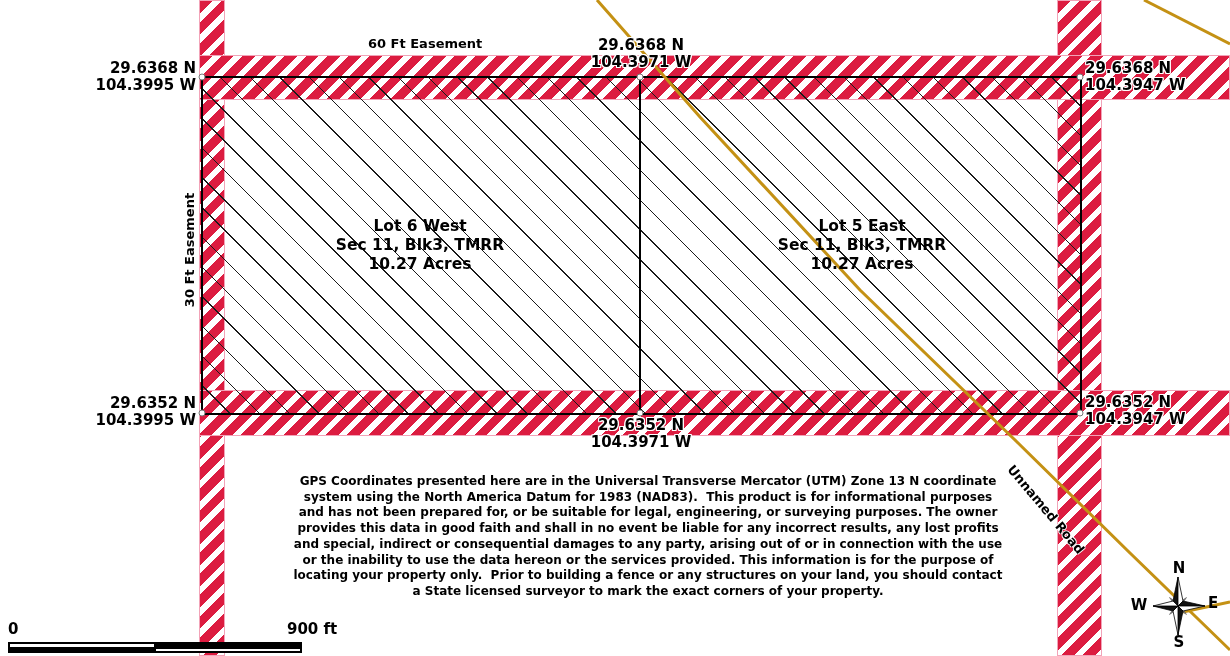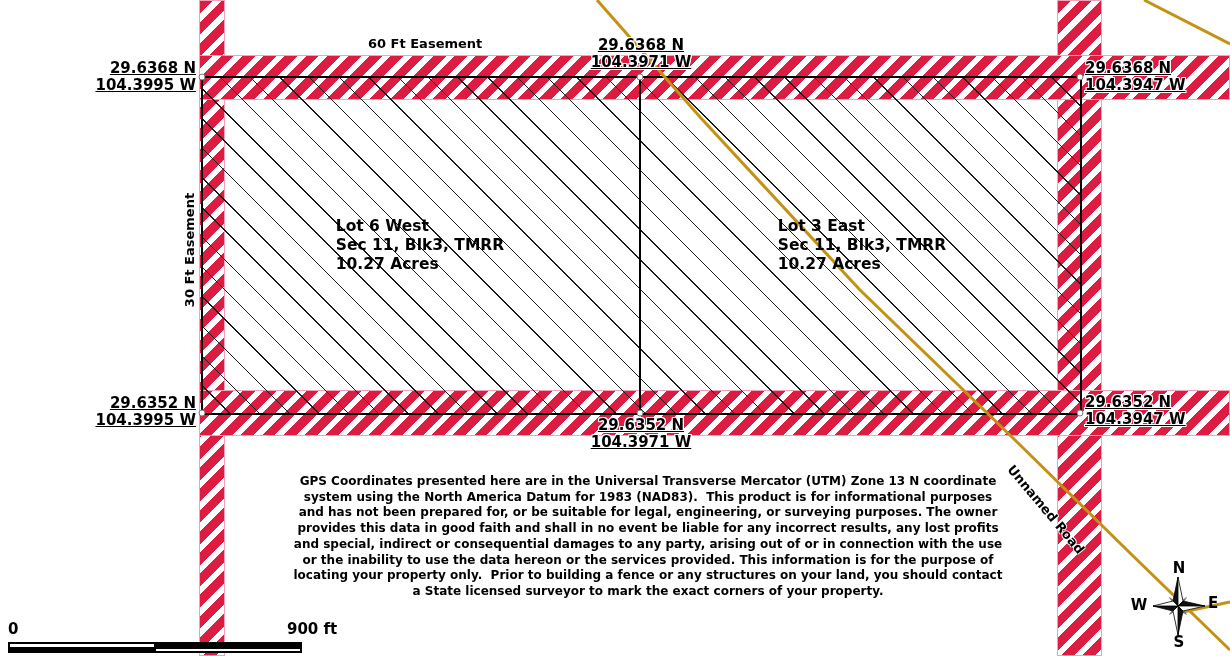--- a/index.html
+++ b/index.html
@@ -36,31 +36,30 @@
   }
   #roads{position:absolute;left:0;top:0;z-index:5;}
   .lbl{
     position:absolute;color:#000;font-weight:bold;z-index:7;
     white-space:nowrap;
   }
   .coord{
     font-size:15px;line-height:17px;
     text-shadow:-1px 0 0 #fff,1px 0 0 #fff,0 -1px 0 #fff,0 1px 0 #fff,
                 -1px -1px 0 #fff,1px 1px 0 #fff,-1px 1px 0 #fff,1px -1px 0 #fff;
-    text-decoration:underline;
   }
   .coord.r{text-align:right;}
   .coord.c{text-align:center;transform:translateX(-50%);}
   .ease{font-size:13px;}
   #easement-left{
     left:189px;top:250px;transform:translate(-50%,-50%) rotate(-90deg);
     transform-origin:center;
   }
   .lot-label{
-    text-align:left;transform:translateX(-50%);
+    text-align:center;transform:translateX(-50%);
     font-size:15.5px;line-height:19px;white-space:pre-wrap;
   }
   #road-name{
     left:1016px;top:462px;font-size:13px;
     transform:rotate(50deg);transform-origin:left top;
     text-shadow:-1px 0 0 #fff,1px 0 0 #fff,0 -1px 0 #fff,0 1px 0 #fff;
     z-index:8;
   }
   #disclaimer{
     position:absolute;left:250px;top:474px;width:796px;z-index:7;
@@ -130,21 +129,21 @@
     </div>
   <div class="lbl coord" style="left:1085px;top:394px;">
       <div>29.6352 N</div>
       <div>104.3947 W</div>
     </div>
 
   <div class="lbl ease" style="left:368px;top:36px;">60 Ft Easement</div>
   <div class="lbl ease" id="easement-left">30 Ft Easement</div>
 
   <div class="lbl lot-label" style="left:420px;top:217px;"><div>Lot 6 West</div><div>Sec 11, Blk3, TMRR</div><div>10.27 Acres</div></div>
-  <div class="lbl lot-label" style="left:862px;top:217px;"><div>Lot 3 East</div><div>Sec 11, Blk3, TMRR</div><div>10.27 Acres</div></div>
+  <div class="lbl lot-label" style="left:862px;top:217px;"><div>Lot 5 East</div><div>Sec 11, Blk3, TMRR</div><div>10.27 Acres</div></div>
 
   <div class="lbl" id="road-name">Unnamed Road</div>
 
   <div id="disclaimer">GPS Coordinates presented here are in the Universal Transverse Mercator (UTM) Zone 13 N coordinate
 system using the North America Datum for 1983 (NAD83).  This product is for informational purposes
 and has not been prepared for, or be suitable for legal, engineering, or surveying purposes. The owner
 provides this data in good faith and shall in no event be liable for any incorrect results, any lost profits
 and special, indirect or consequential damages to any party, arising out of or in connection with the use
 or the inability to use the data hereon or the services provided. This information is for the purpose of
 locating your property only.  Prior to building a fence or any structures on your land, you should contact

